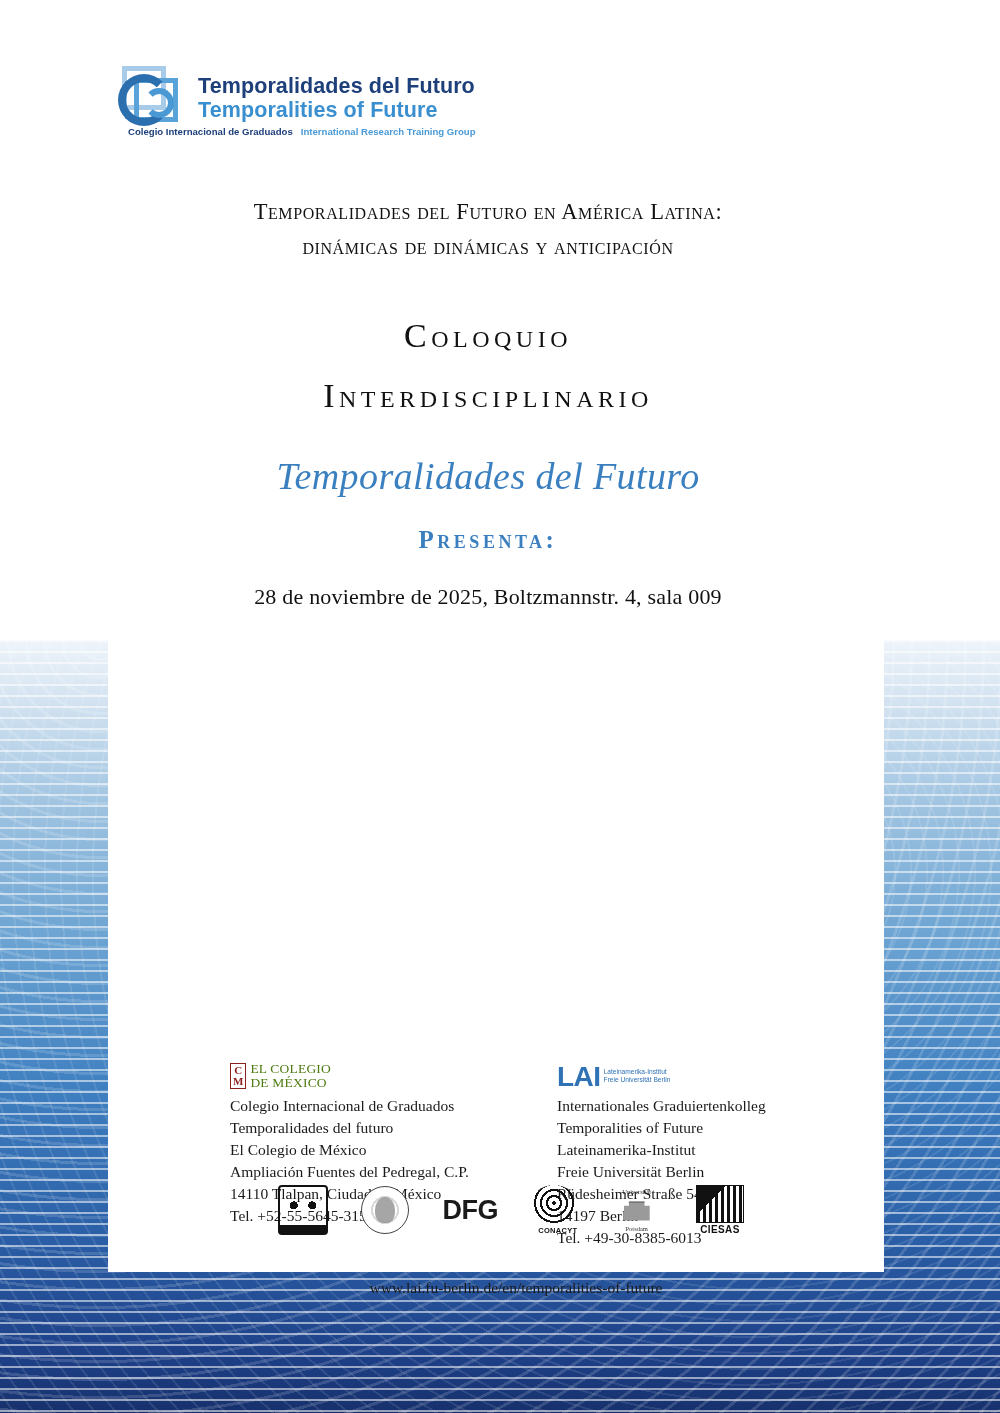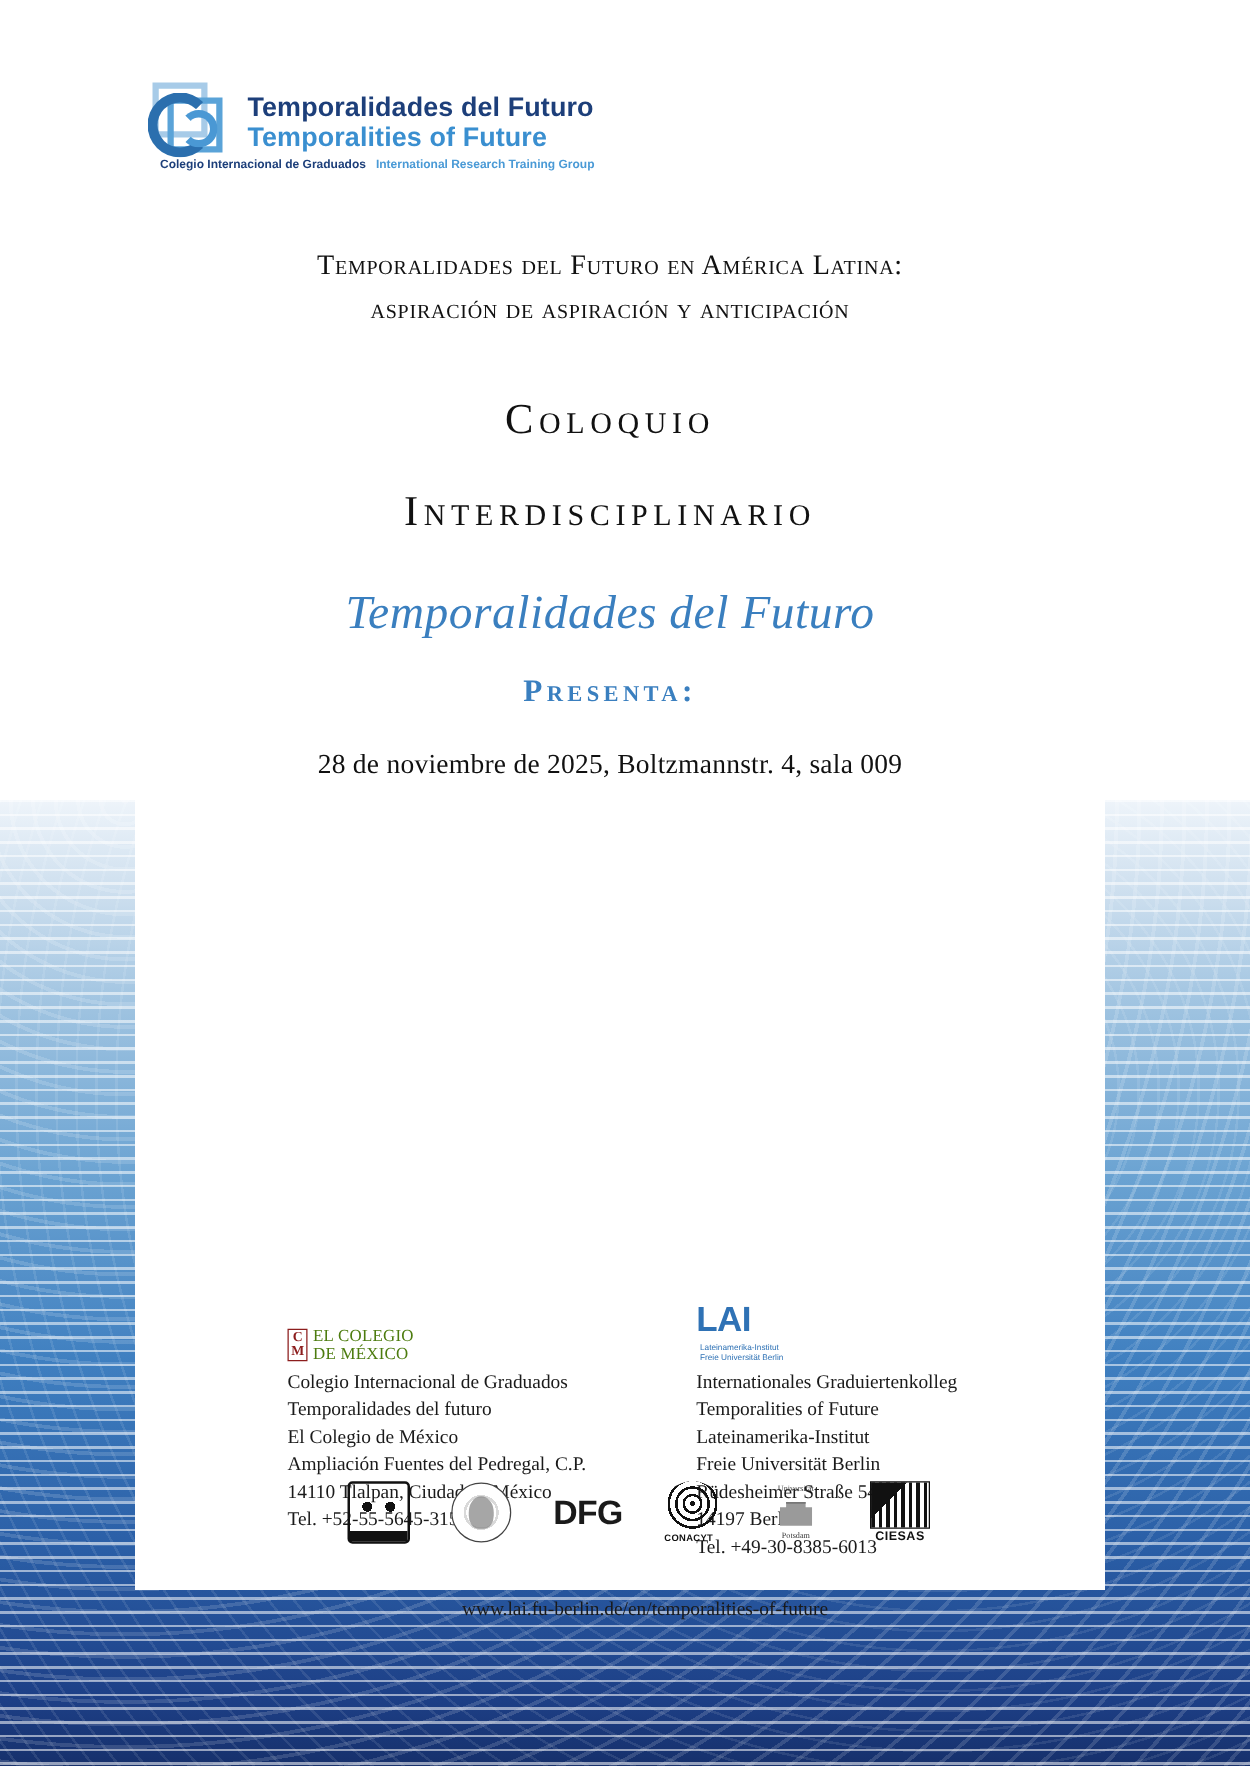--- a/index.html
+++ b/index.html
@@ -248,21 +248,20 @@
   .colmex .name {
     font-size: 13.5px;
     color: #4d7c0f;
     line-height: 1.08;
     letter-spacing: 0.2px;
   }
   
   .lai {
     display: flex;
     align-items: flex-start;
-    flex-direction: column;
   }
   .lai .lai-mark {
     font-family: "Liberation Sans", sans-serif;
     font-size: 28px;
     font-weight: bold;
     color: #2f72b5;
     letter-spacing: -0.5px;
     line-height: 1;
   }
   .lai .lai-sub {
@@ -295,21 +294,21 @@
     right: 40px;
     top: 1185px;
     display: flex;
     justify-content: space-between;
     align-items: center;
     padding: 0 100px;
   }
   .sp {
     display: flex;
     flex-direction: column;
-    align-items: flex-start;
+    align-items: flex-end;
     justify-content: center;
   }
   .unam-seal {
     width: 46px; height: 46px;
     border: 2px solid #111;
     border-radius: 4px;
     position: relative;
     background:
       radial-gradient(circle at 30% 40%, #111 0 4px, transparent 4px),
       radial-gradient(circle at 70% 40%, #111 0 4px, transparent 4px),
@@ -423,24 +422,24 @@
         <div class="logo-sub">
           <span class="s1">Colegio Internacional de Graduados</span>
           &nbsp;
           <span class="s2">International Research Training Group</span>
         </div>
       </div>
     </div>
 
     <div class="content">
       <div class="series-title">Temporalidades del Futuro en América Latina:</div>
-      <div class="series-title">aspiración de aspiración y anticipación</div>
+      <div class="series-title">dinámicas de dinámicas y anticipación</div>
 
       <div class="big-title">Coloquio</div>
-      <div class="big-title" style="margin-top:20px;">Interdisciplinario</div>
+      <div class="big-title" style="margin-top:6px;">Interdisciplinario</div>
 
       <div class="italic-title">Temporalidades del Futuro</div>
 
       <div class="presenta">Presenta:</div>
 
 
 
       <div class="datetime">28 de noviembre de 2025, Boltzmannstr. 4, sala 009</div>
     </div>
 

